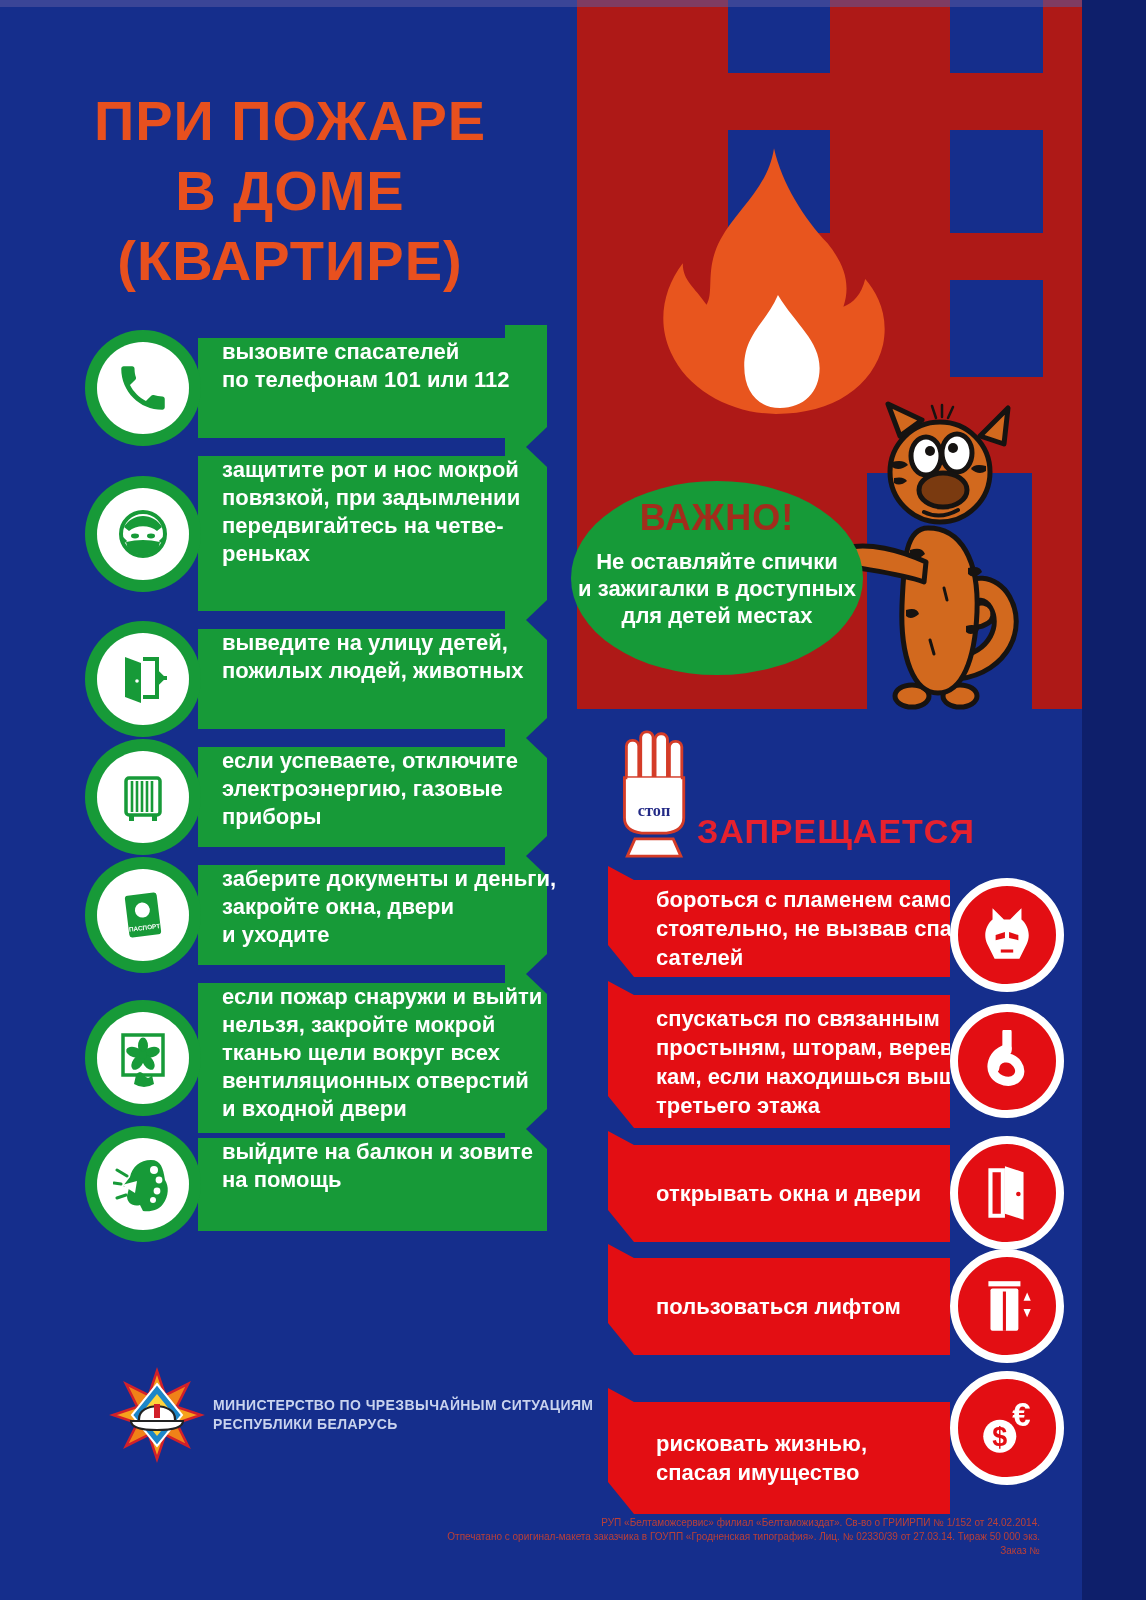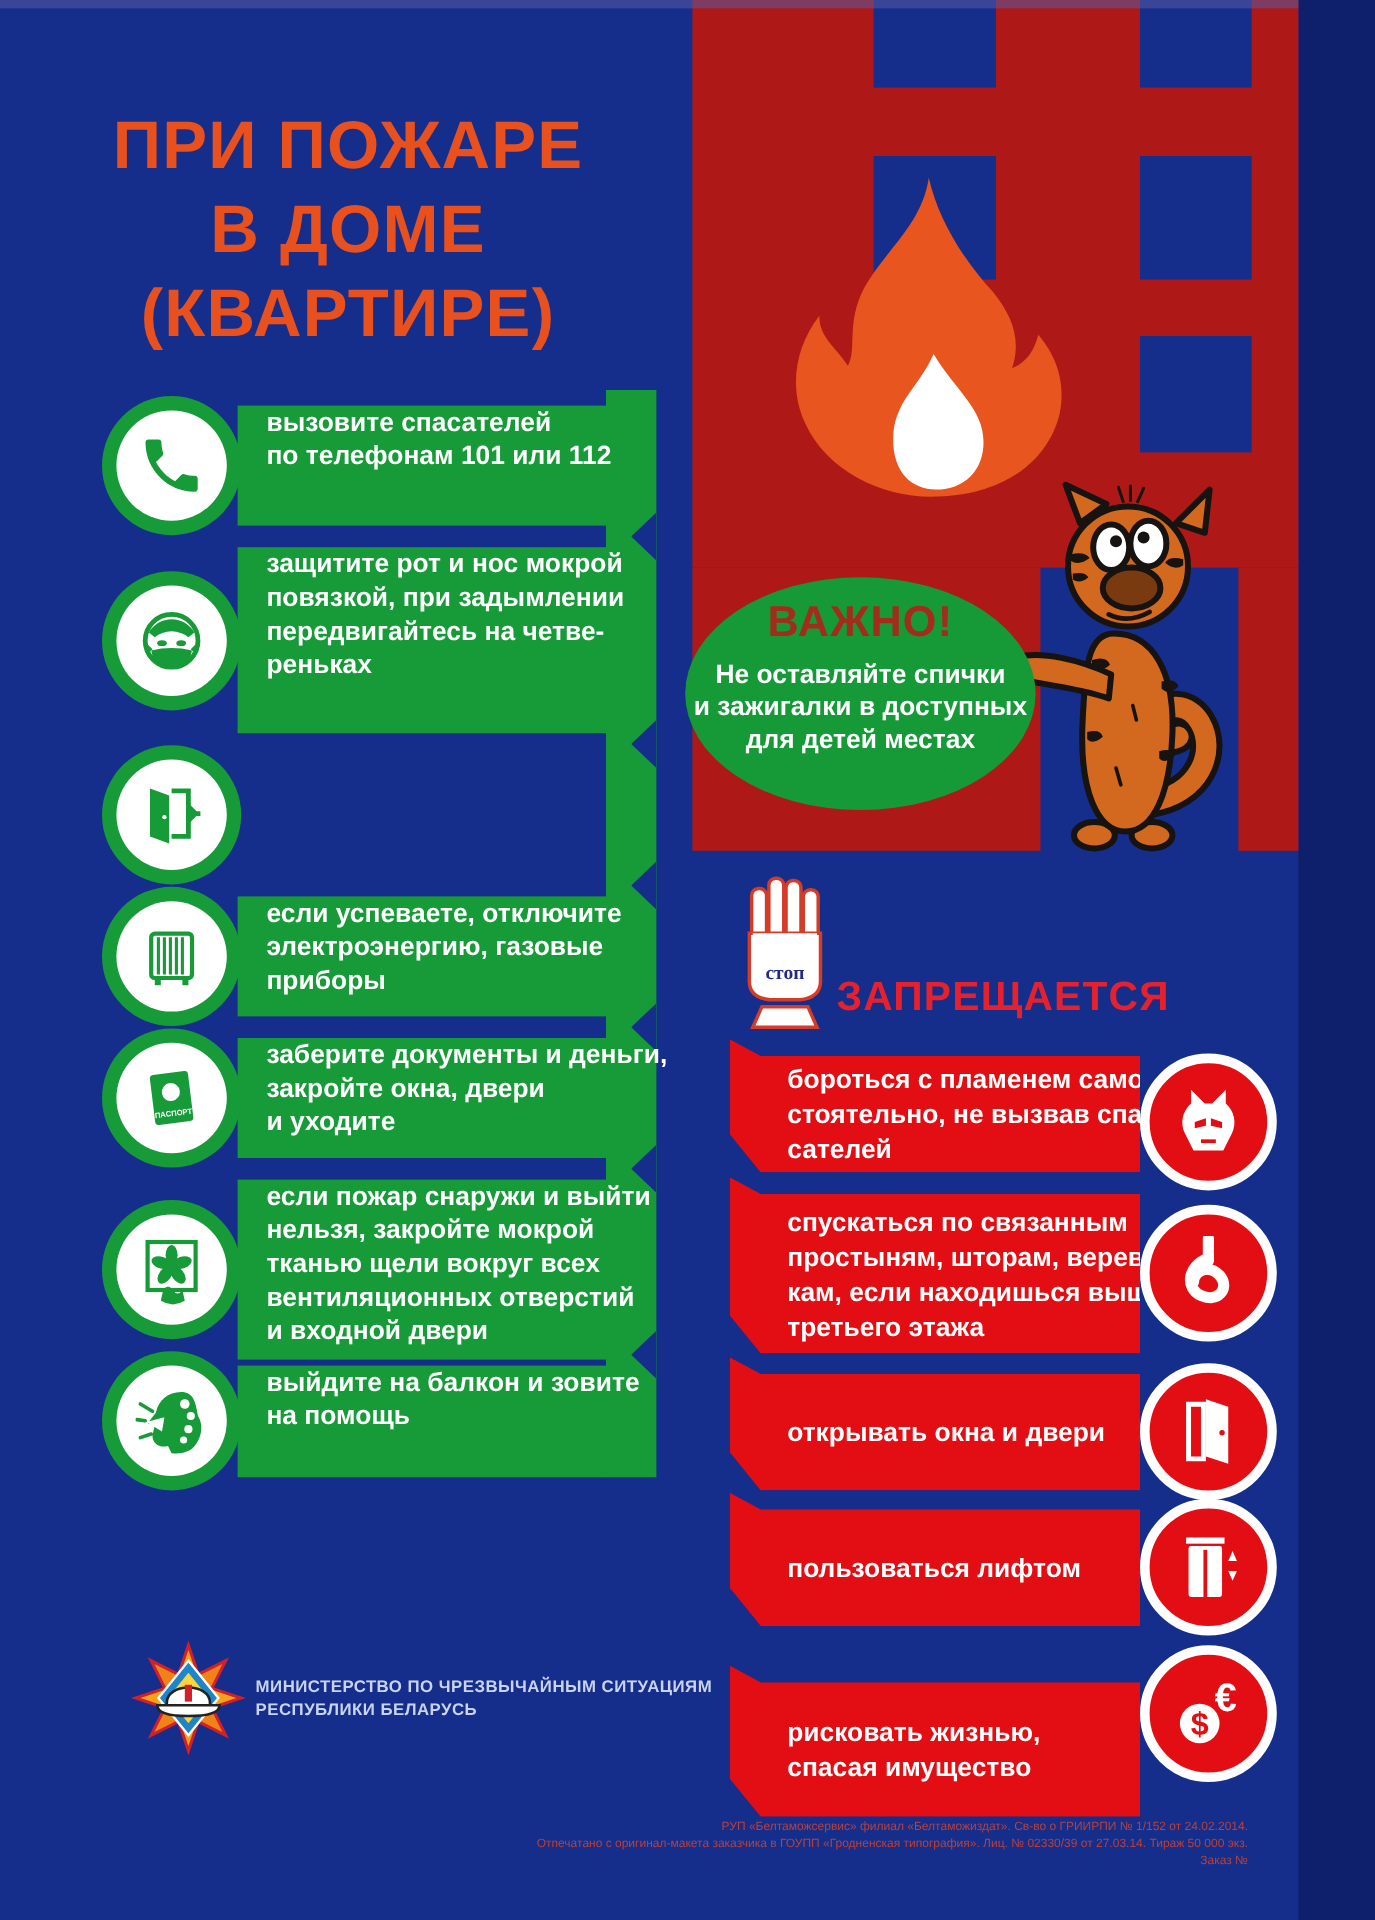--- a/index.html
+++ b/index.html
@@ -142,20 +142,24 @@
       <circle cx="30" cy="30" r="22" fill="none" stroke="#179a38" stroke-width="4"></circle>
       <path fill="#179a38" d="M11 23 A22 22 0 0 1 49 23 L44 27 A19 15 0 0 0 16 27 Z"></path>
       <ellipse cx="22" cy="32" rx="4" ry="2.4" fill="#179a38"></ellipse>
       <ellipse cx="38" cy="32" rx="4" ry="2.4" fill="#179a38"></ellipse>
       <path fill="#179a38" d="M13 38 Q30 34 47 38 L45 46 Q30 55 15 46 Z"></path>
       <path d="M8 33 L13 38 M52 33 L47 38" stroke="#179a38" stroke-width="3" fill="none"></path>
     </svg>
       </div>
   </div>
 
+  <div class="abs gbanner" style="top:629px;height:100px">
+    <div class="txt">выведите на улицу детей,
+пожилых людей, животных</div>
+  </div>
   <div class="abs gicon" style="top:621px">
     <div class="disc">
         <svg width="60" height="60" viewBox="0 0 60 60">
       <polygon points="12,8 28,14 28,54 12,48" fill="#179a38"></polygon>
       <circle cx="24" cy="32" r="1.8" fill="#ffffff"></circle>
       <path d="M30 10 H44 V48 H30" fill="none" stroke="#179a38" stroke-width="4"></path>
       <path d="M54 29 H44 M50 29 L44 23 L44 35 Z" stroke="#179a38" stroke-width="4" fill="#179a38"></path>
     </svg>
       </div>
   </div>

